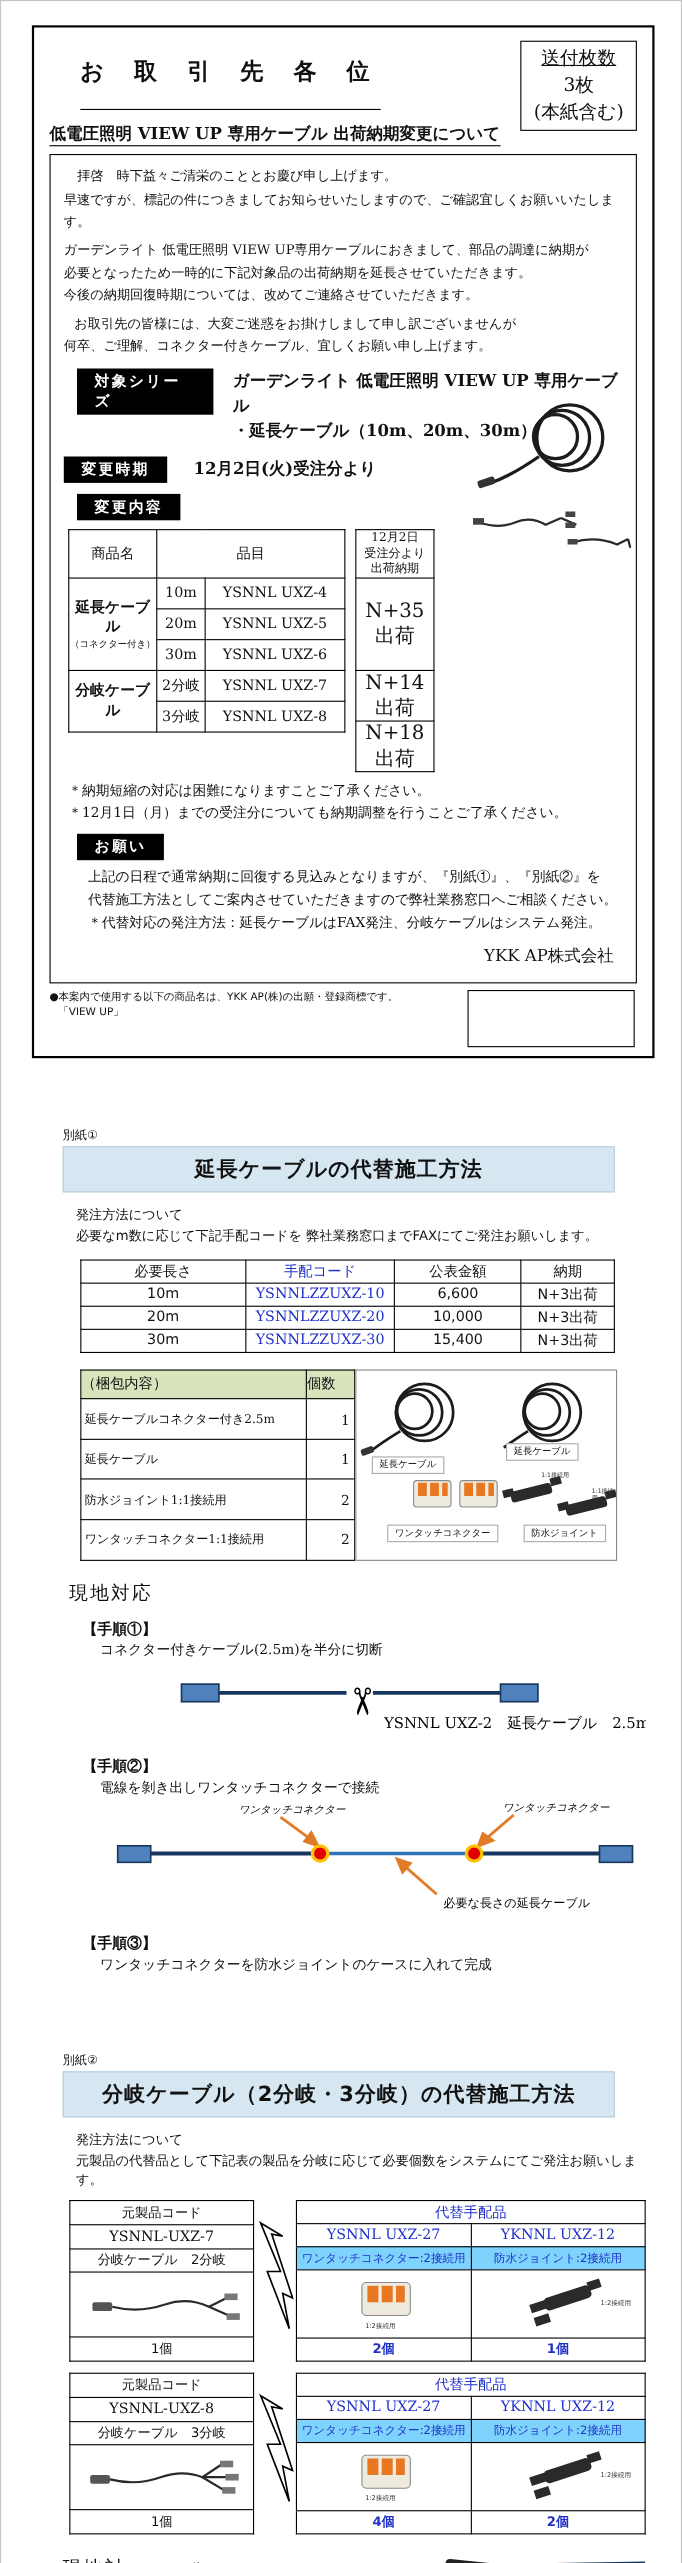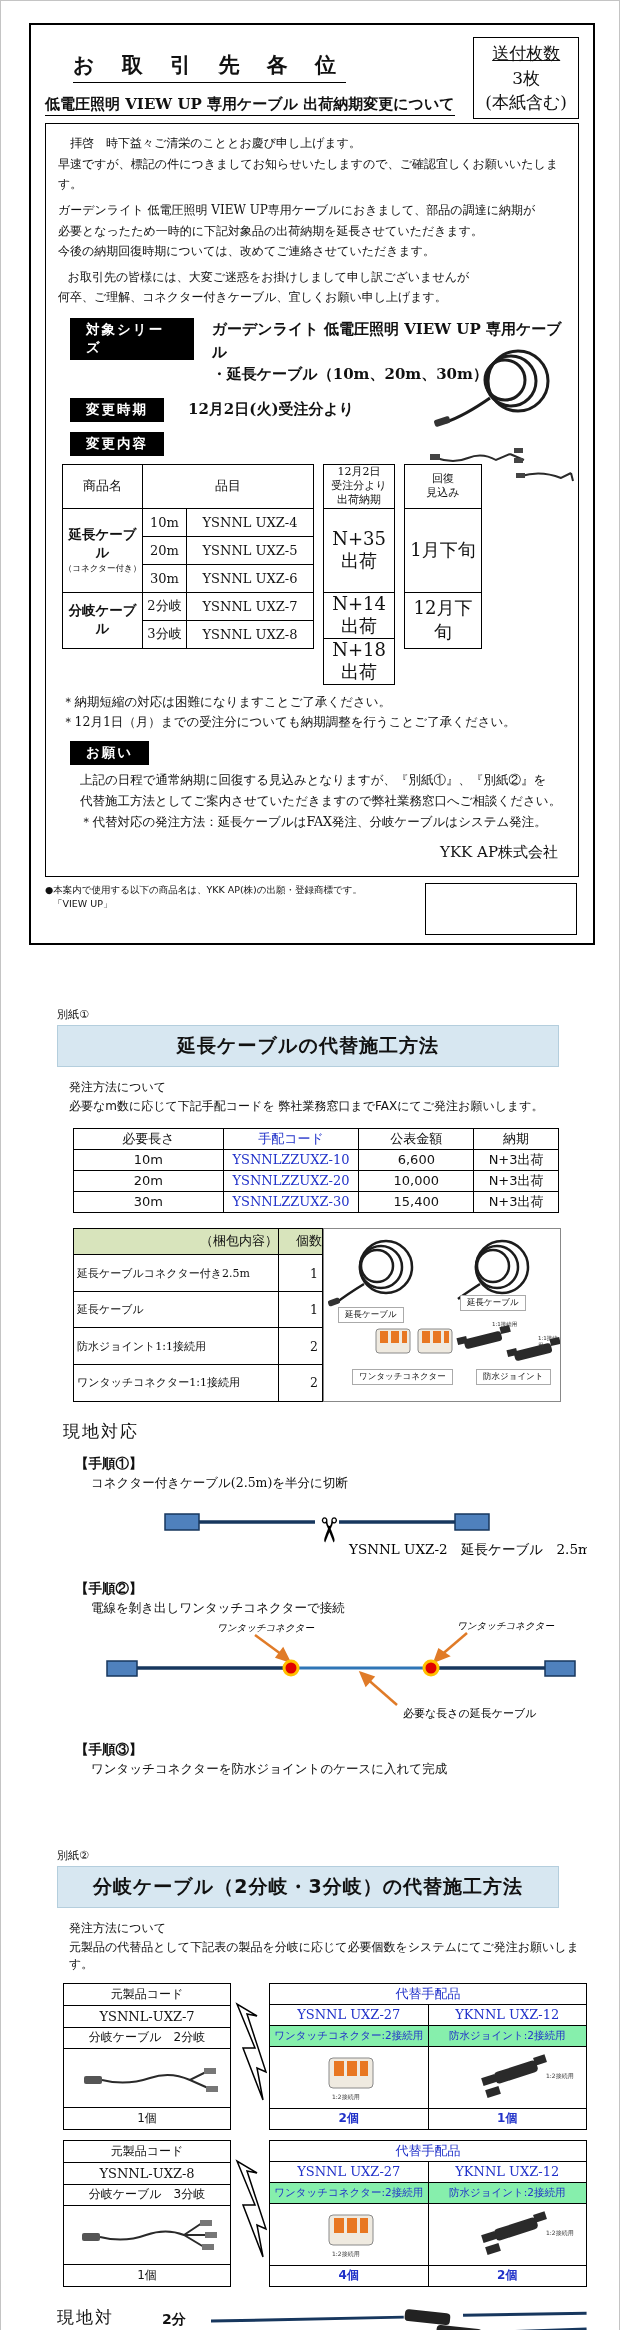--- a/index.html
+++ b/index.html
@@ -1,33 +1,33 @@
 <!DOCTYPE html>
 <html><head>
 <meta charset="utf-8">
 <style>
   * { margin:0; padding:0; box-sizing:border-box; }
   body { background:#fff; font-family:"DejaVu Serif","Liberation Serif",serif; color:#111; }
   #page { width:620px; min-height:2330px; border:1px solid #c4c4c4; background:#fff; overflow:hidden; position:relative; }
 
   
   .p1-wrap { width:566px; margin:22px auto 0 28px; border:2px solid #000; padding:12px 14px 8px 14px; position:relative; background:#fff; }
-  .p1-recipient { display:inline-block; margin:14px 0 0 28px; font-size:21px; font-weight:bold; letter-spacing:10px; border-bottom:1.5px solid #000; padding-bottom:3px; }
+  .p1-recipient { display:inline-block; margin:14px 0 0 28px; font-size:21px; font-weight:bold; letter-spacing:10px; border-bottom:1.5px solid #000; padding-bottom:20px; }
   .send-box { position:absolute; top:12px; right:14px; border:1.5px solid #000; padding:3px 11px; text-align:center; font-size:17px; line-height:1.45; }
   .send-box .u { text-decoration:underline; }
   .p1-subject { display:inline-block; margin-top:12px; font-size:15px; font-weight:bold; border-bottom:1.5px solid #000; padding-bottom:1px; }
   .p1-inner { border:1.5px solid #000; margin-top:7px; padding:9px 10px 10px 12px; position:relative; }
   .p1-inner p { font-size:12px; line-height:1.72; }
   .para { margin-top:5px; }
   .blabel { display:inline-block; background:#000; color:#fff; font-size:13.5px; font-weight:bold; padding:3px 16px; letter-spacing:2px; font-family:"DejaVu Sans","Liberation Sans",sans-serif; }
   .series-row { display:flex; margin-top:10px; }
   .series-row .blabel { align-self:flex-start; margin-left:12px; }
   .series-text { margin-left:18px; font-size:15px; line-height:1.5; font-weight:bold; }
   .ct-row { display:flex; align-items:center; margin-top:12px; }
-  .ct-row .blabel { margin-left:12px; }
+  .ct-row .blabel { margin-left:0; }
   .ct-row .ct-val { margin-left:24px; font-size:15px; font-weight:bold; }
   .cc-label { margin-top:10px; margin-left:12px; }
   .cable-art { position:absolute; top:212px; right:2px; width:150px; height:165px; }
 
   .tbl-zone { display:flex; gap:9px; margin-top:8px; margin-left:4px; align-items:flex-start; }
   table.doc { border-collapse:collapse; text-align:center; }
   table.doc td, table.doc th { border:1.5px solid #000; font-weight:normal; }
   .t-main { width:252px; font-size:13px; }
   .t-main .hrow th { height:44px; font-size:13px; }
   .t-main td { height:28px; }
@@ -56,41 +56,41 @@
   .blue { color:#2031c9; }
 
   
   .t-order { margin:13px 0 0 16px; width:486px; font-size:13px; border-collapse:collapse; text-align:center; }
   .t-order th, .t-order td { border:1.5px solid #000; font-weight:normal; height:21px; }
   .t-order th { font-size:13px; }
   .co-l { width:150px; } .co-c { width:136px;text-align:center; } .co-k { width:115px; } .co-n { width:85px; }
   .pack-zone { display:flex; margin:15px 0 0 16px; align-items:stretch; }
   .t-pack { border-collapse:collapse; width:250px; font-size:12.5px; font-family:"DejaVu Serif","Liberation Serif",serif; }
   .t-pack th, .t-pack td { border:1.5px solid #000; height:36px; font-weight:normal; }
-  .t-pack th { background:#d8e4bc; height:26px; text-align:right; font-size:13px; }
+  .t-pack th { background:#d8e4bc; height:26px; text-align:left; font-size:13px; }
   .t-pack td.nm { text-align:left; padding-left:3px; font-size:11px; }
   .t-pack td.q { text-align:right; padding-right:4px; width:44px; }
   .pack-img { border:1px solid #888; width:238px; background:#fff; position:relative; }
   .mini-label { position:absolute; border:1px solid #aaa; background:#fff; font-size:8.5px; padding:1px 6px; white-space:nowrap; font-family:"DejaVu Serif","Liberation Serif",serif; }
   .tiny-note { position:absolute; font-size:5.5px; color:#333; }
 
   .onsite { margin:18px 0 0 6px; font-size:17px; letter-spacing:2px; font-family:"DejaVu Serif","Liberation Serif",serif; }
   .step-label { margin:12px 0 0 18px; font-size:13.5px; font-weight:bold; font-family:"DejaVu Serif","Liberation Serif",serif; }
   .step-text { margin:2px 0 0 34px; font-size:12.5px; font-family:"DejaVu Serif","Liberation Serif",serif; }
 
   
   .blk { display:flex; margin:10px 0 0 6px; align-items:stretch; }
   .t-src { border-collapse:collapse; width:168px; text-align:center; font-size:12px; }
   .t-src td { border:1.5px solid #000; height:21px; }
   .t-src .code { font-family:"DejaVu Serif","Liberation Serif",serif; font-size:13px; }
   .t-src .imgc { height:56px; }
   .t-alt { border-collapse:collapse; width:318px; text-align:center; font-size:12px; }
   .t-alt td { border:1.5px solid #000; height:21px; }
   .t-alt .code { font-family:"DejaVu Serif","Liberation Serif",serif; font-size:13px; }
-  .t-alt .hl { background:#86efac; font-size:10.5px; }
+  .t-alt .hl { background:#7dd3fc; font-size:10.5px; }
   .t-alt .imgc { height:62px; position:relative; }
   .t-alt .qty { font-weight:bold; }
   .blk-arrow { width:38px; display:flex; align-items:center; justify-content:center; }
 
   .onsite-row { display:flex; align-items:center; margin-top:16px; }
   .b-label { font-size:14px; font-weight:bold; font-family:"DejaVu Sans","Liberation Sans",sans-serif; }
 </style>
 </head>
 <body>
 
@@ -199,34 +199,20 @@
               </tr>
           <tr>
                 <td style="height:28px;">N+14出荷</td>
               </tr>
           <tr>
                 <td style="height:28px;">N+18出荷</td>
               </tr>
         </tbody>
           </table>
 
-        <table class="doc t-side tR">
-          <tbody>
-              <tr>
-                <th>回復
-見込み</th>
-              </tr>
-          <tr>
-                <td style="height:84px;">1月下旬</td>
-              </tr>
-          <tr>
-                <td style="height:56px;">12月下旬</td>
-              </tr>
-        </tbody>
-          </table>
       </div>
 
       <div class="notes">
         <p>＊納期短縮の対応は困難になりますことご了承ください。</p>
         <p>＊12月1日（月）までの受注分についても納期調整を行うことご了承ください。</p>
       </div>
 
       <div class="req-label"><span class="blabel">お願い</span></div>
       <div class="req-lines">
         <p>上記の日程で通常納期に回復する見込みとなりますが、『別紙①』、『別紙②』を</p>

